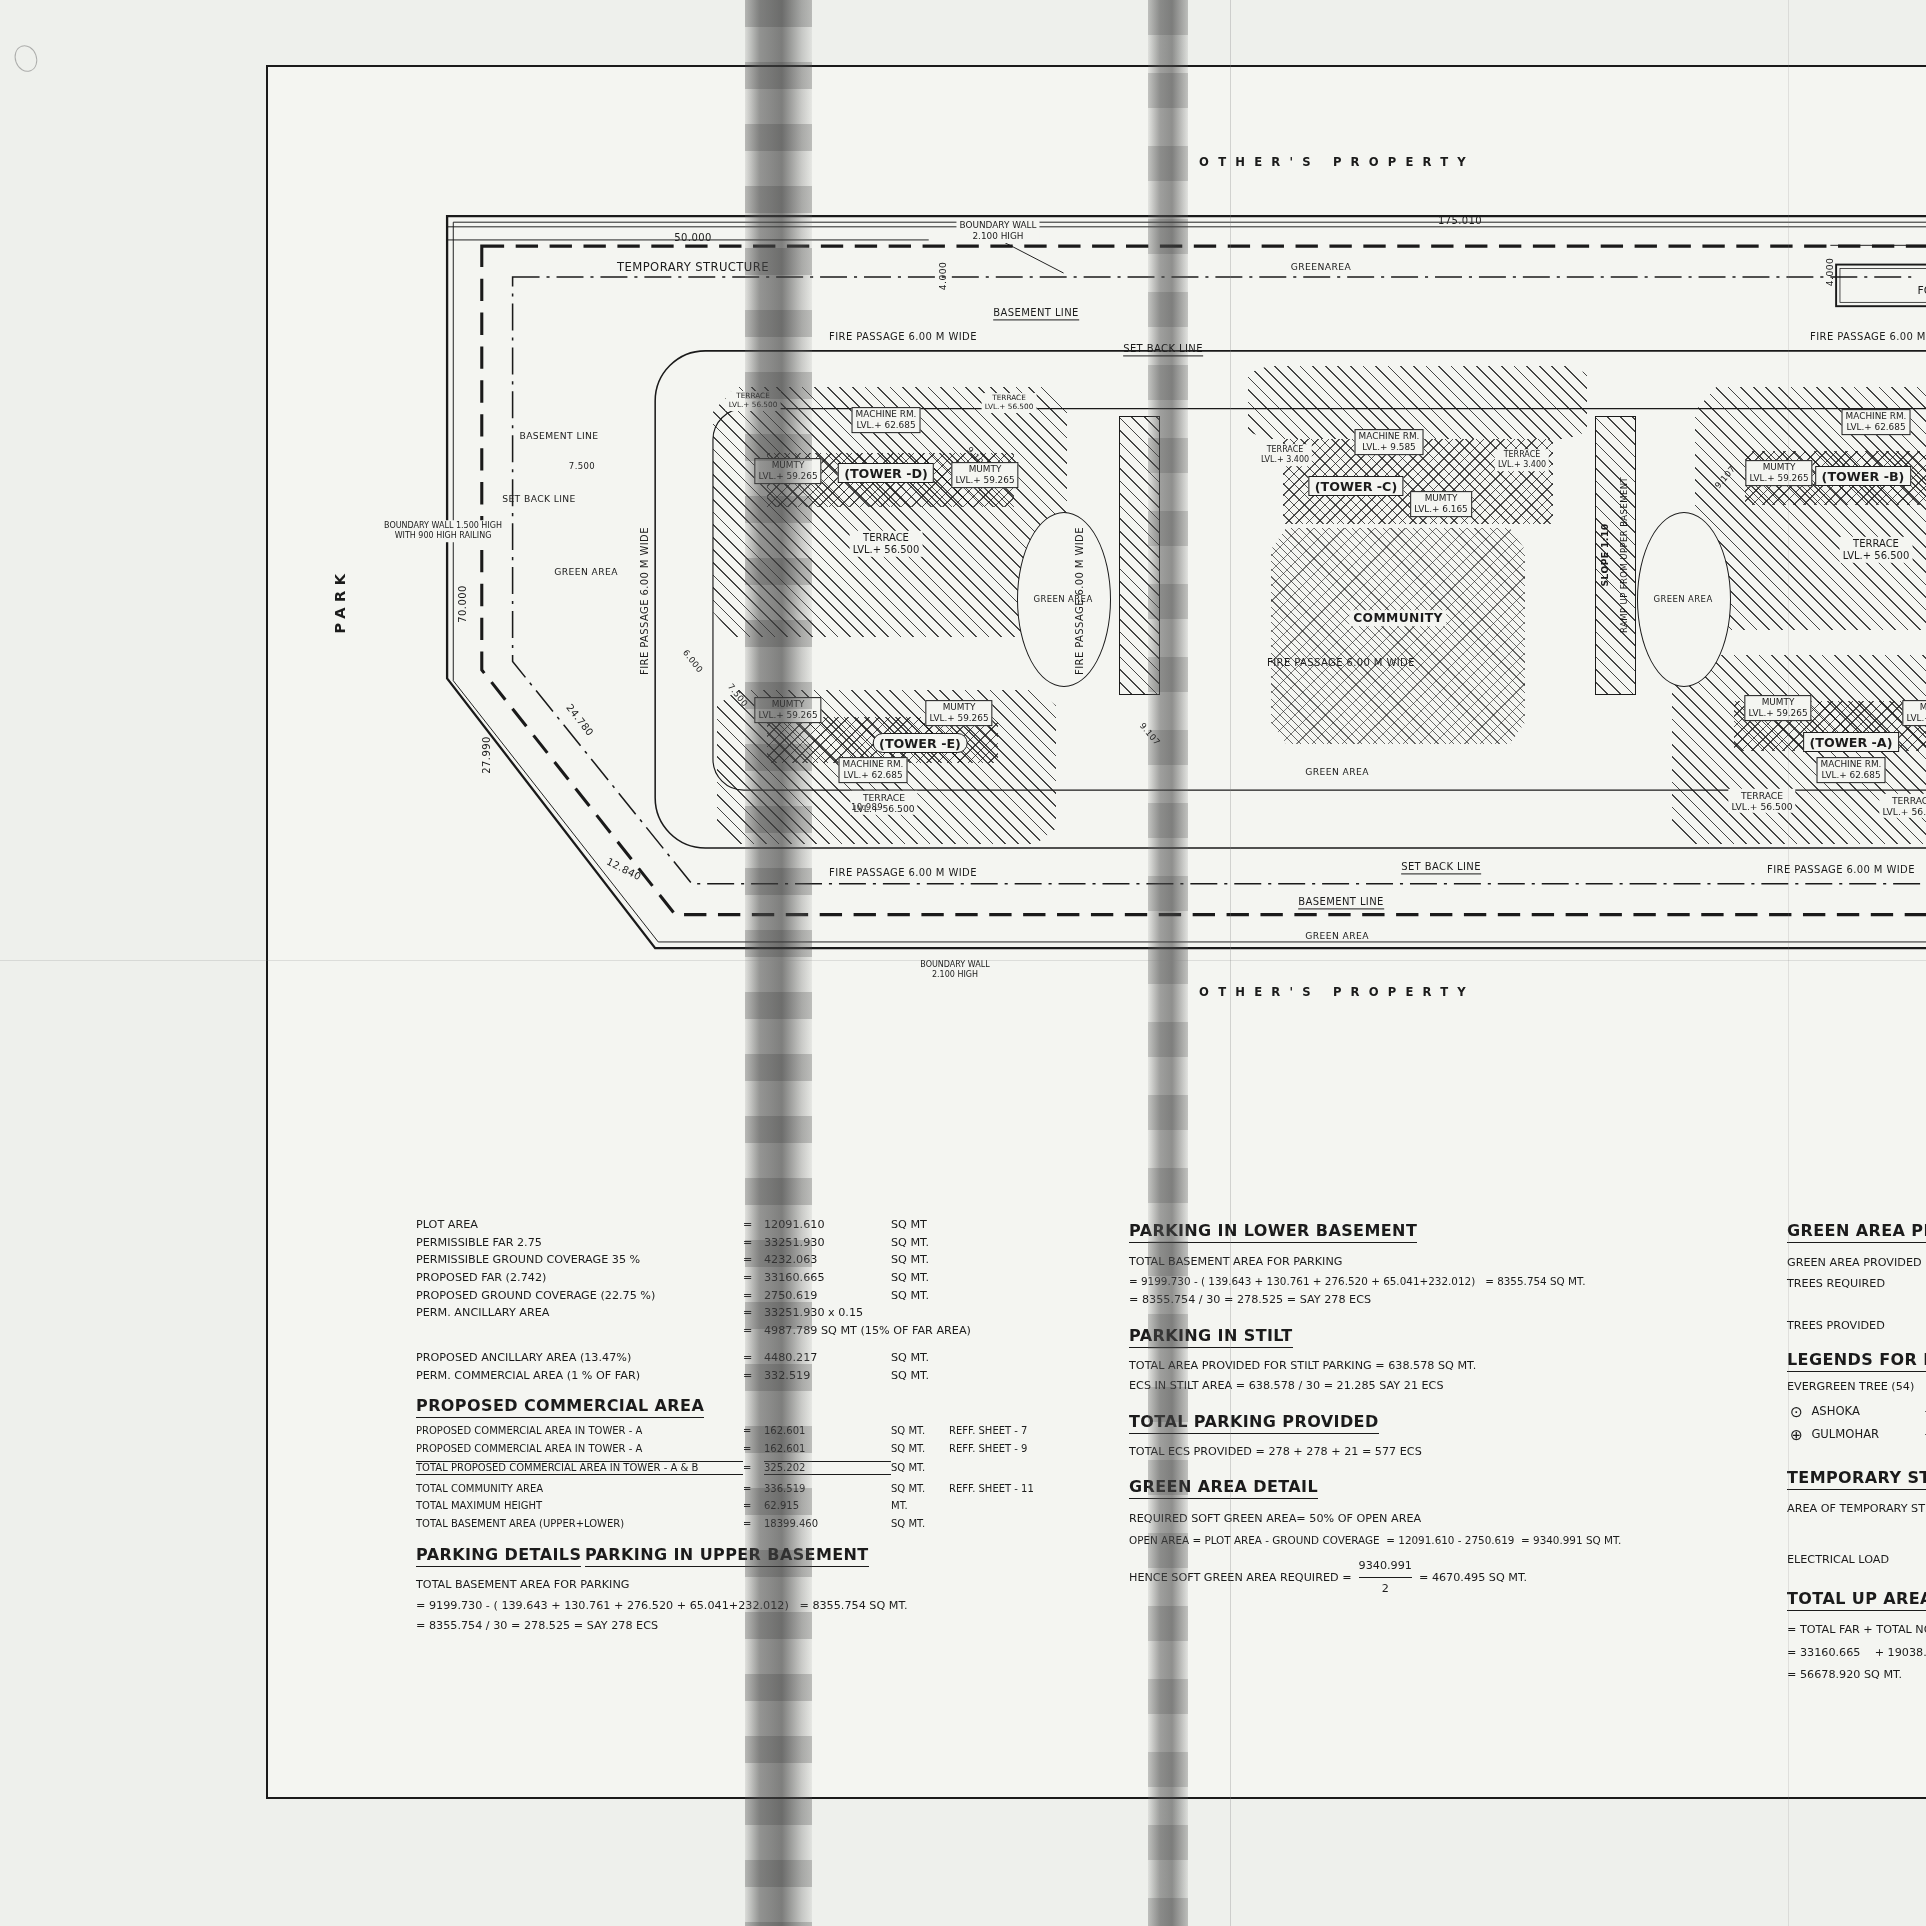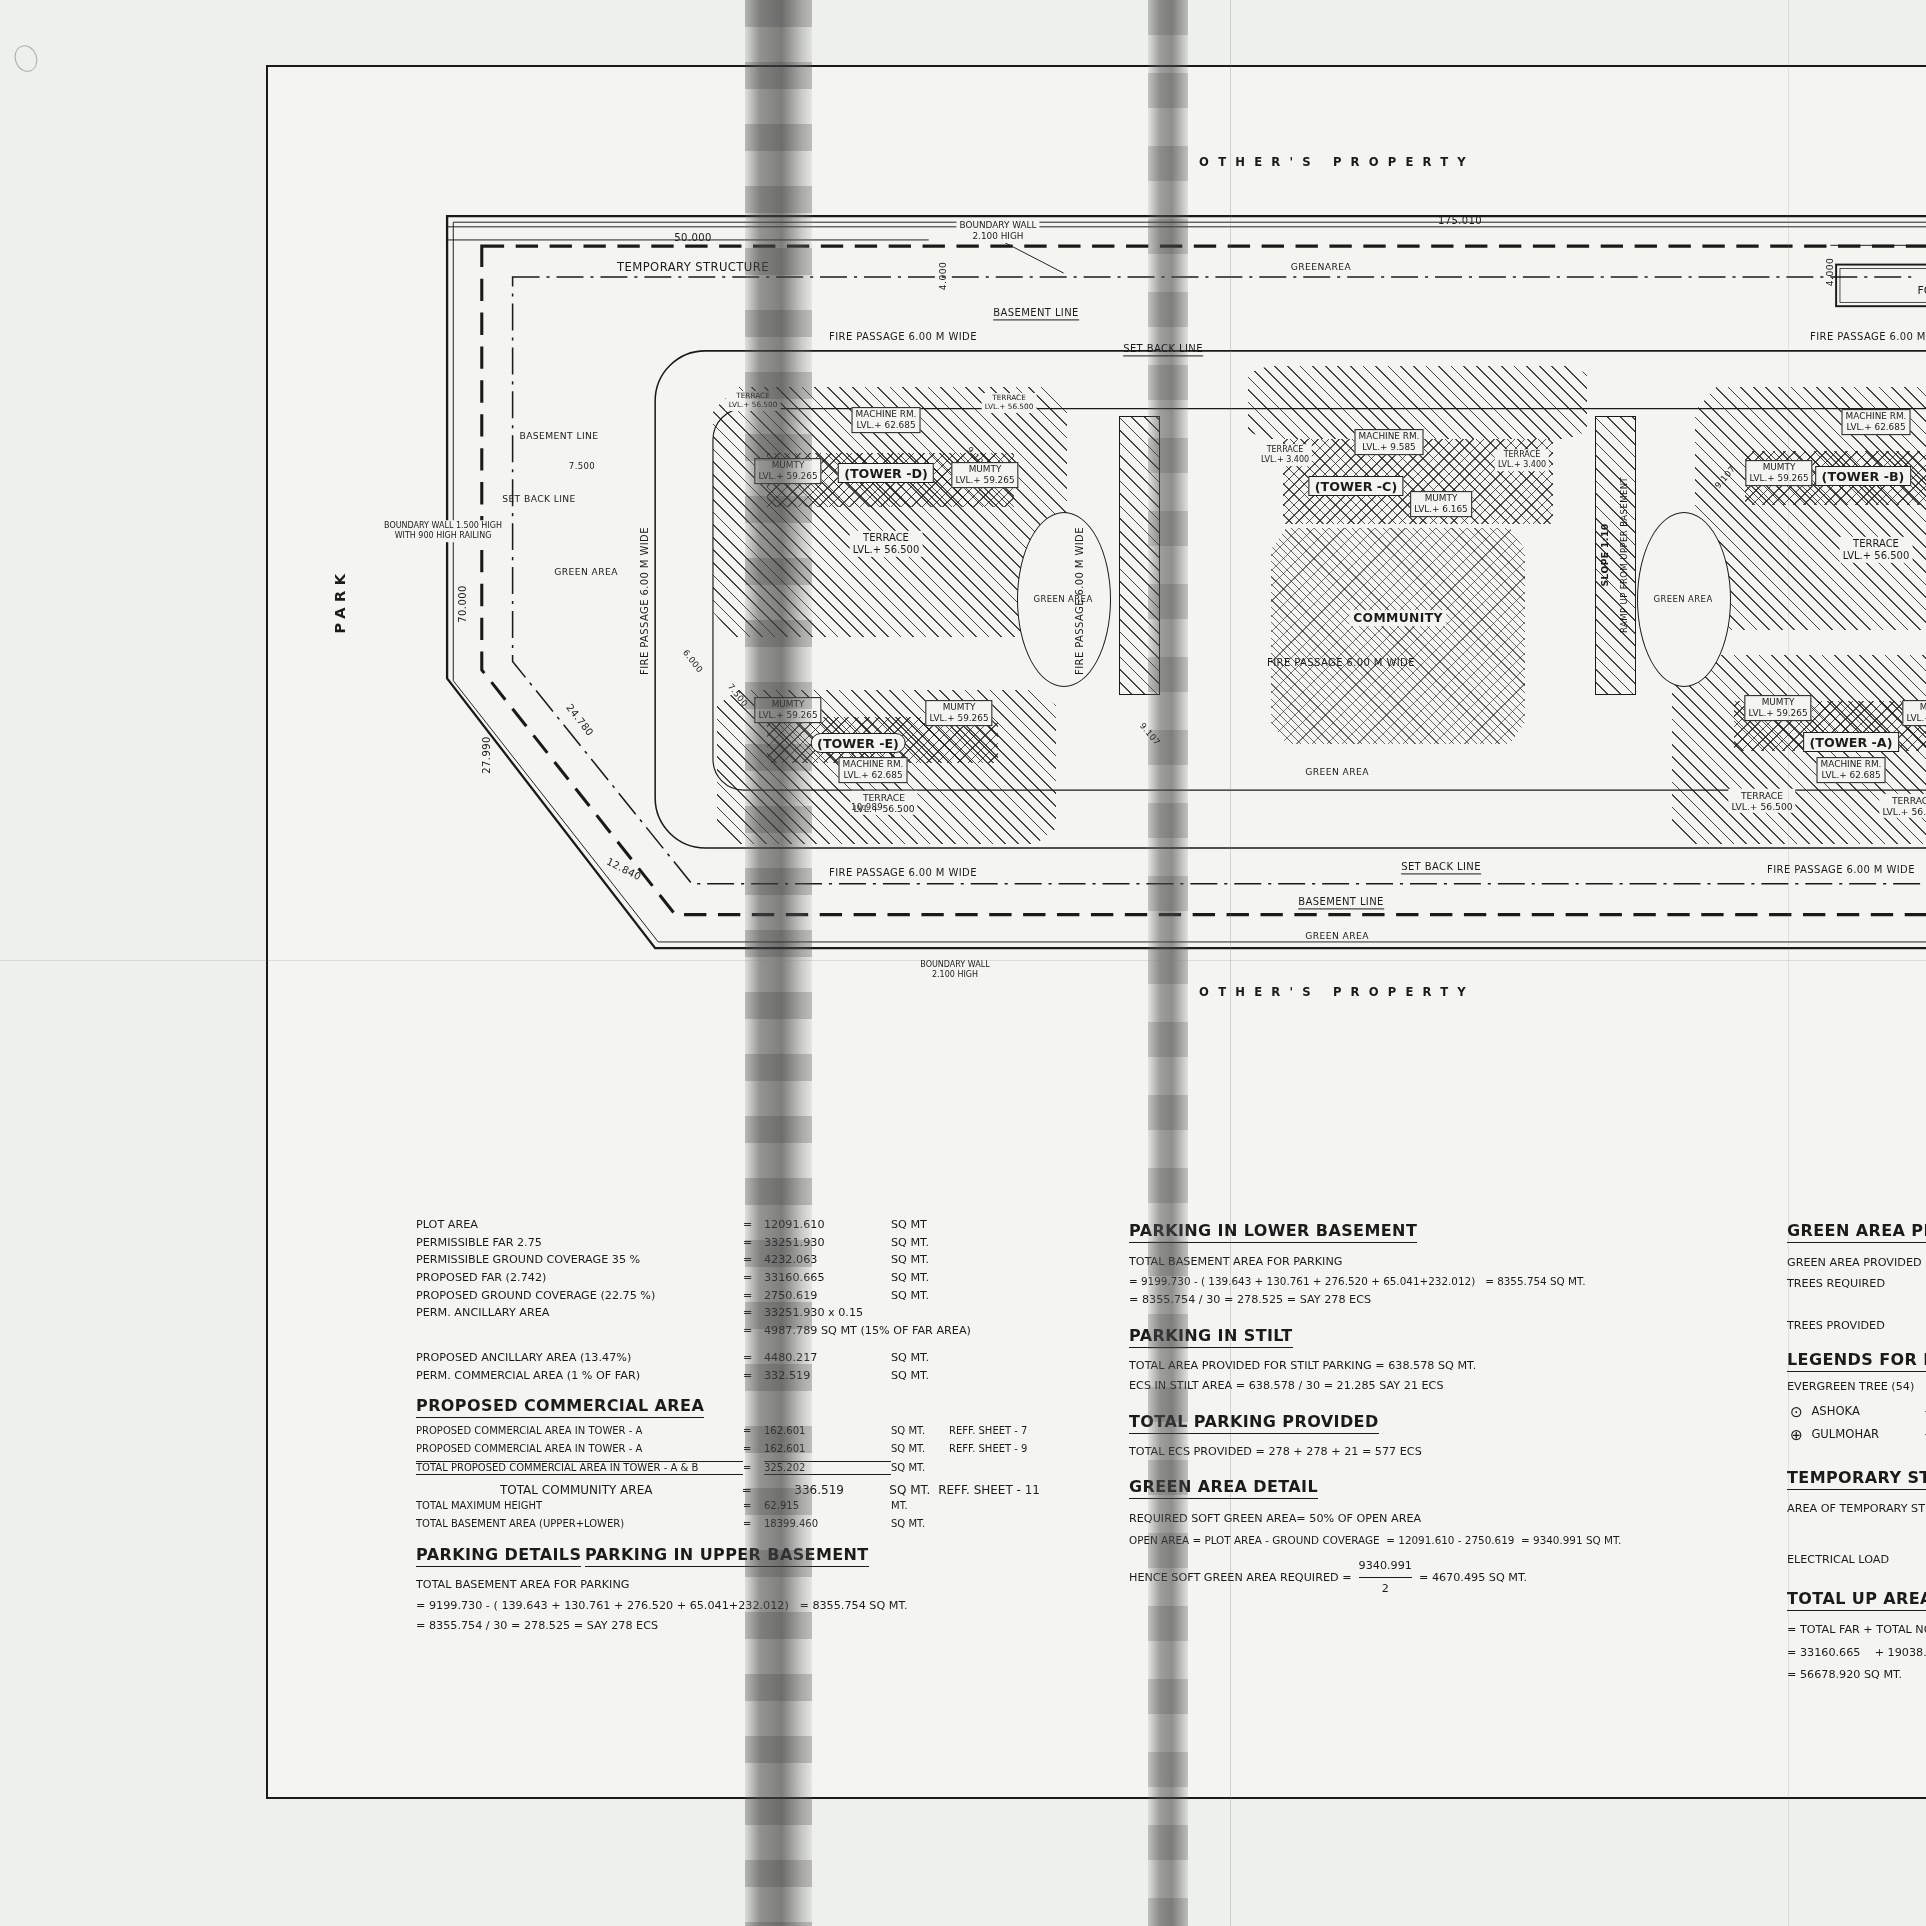--- a/index.html
+++ b/index.html
@@ -201,21 +201,21 @@
   </div>
 
 <div class="chip bd" style="left:788px;top:710px;">
     <span>MUMTY</span>
     <span>LVL.+ 59.265</span>
   </div>
 <div class="chip bd" style="left:959px;top:713px;">
     <span>MUMTY</span>
     <span>LVL.+ 59.265</span>
   </div>
-<div class="twr" style="left:858px;top:743px;border-radius:10px;">(TOWER -E)</div>
+<div class="twr" style="left:920px;top:743px;border-radius:10px;">(TOWER -E)</div>
 <div class="chip bd" style="left:873px;top:770px;">
     <span>MACHINE RM.</span>
     <span>LVL.+ 62.685</span>
   </div>
 <div class="chip" style="left:884px;top:803px;font-size:9.2px;">
     <span>TERRACE</span>
     <span>LVL.+ 56.500</span>
   </div>
 
 <div class="chip" style="left:1285px;top:455px;font-size:8px;">
@@ -343,21 +343,21 @@
       <span class="sv">162.601</span>
       <span class="su">SQ MT.</span>
       <span class="sr">REFF. SHEET - 9</span>
     </div>
   <div class="srow tot" style="font-size:10px;height:22.3px;">
       <span class="sl bb">TOTAL PROPOSED COMMERCIAL AREA IN TOWER - A &amp; B</span>
       <span class="se">=</span>
       <span class="sv bb">325.202</span>
       <span class="su">SQ MT.</span>
     </div>
-  <div class="srow" style="font-size:12px;text-align:center;">
+  <div class="srow" style="font-size:10px;">
       <span class="sl">TOTAL COMMUNITY  AREA</span>
       <span class="se">=</span>
       <span class="sv">336.519</span>
       <span class="su">SQ MT.</span>
       <span class="sr">REFF. SHEET - 11</span>
     </div>
   <div class="srow" style="font-size:10px;">
       <span class="sl">TOTAL MAXIMUM HEIGHT</span>
       <span class="se">=</span>
       <span class="sv">62.915</span>

